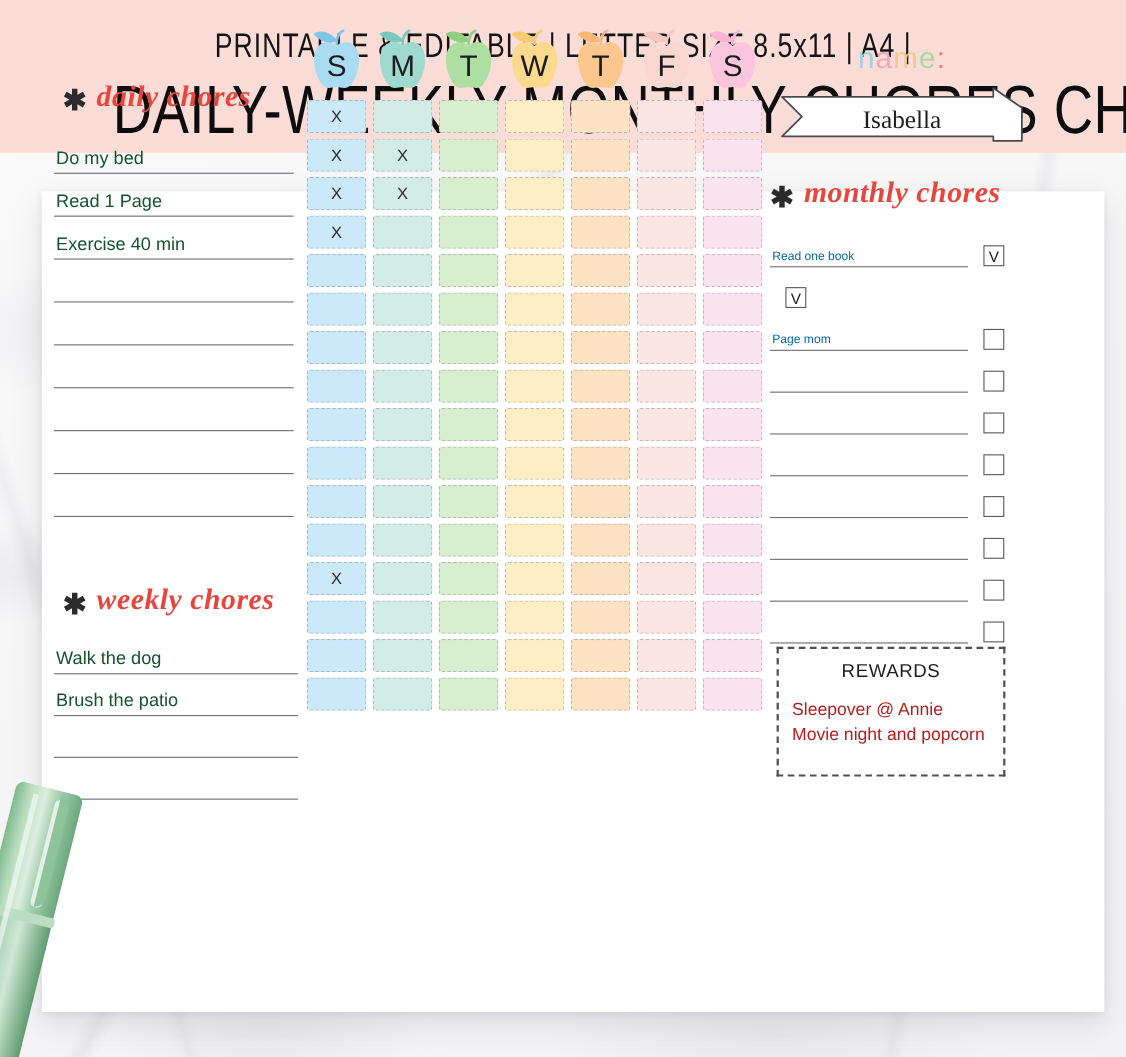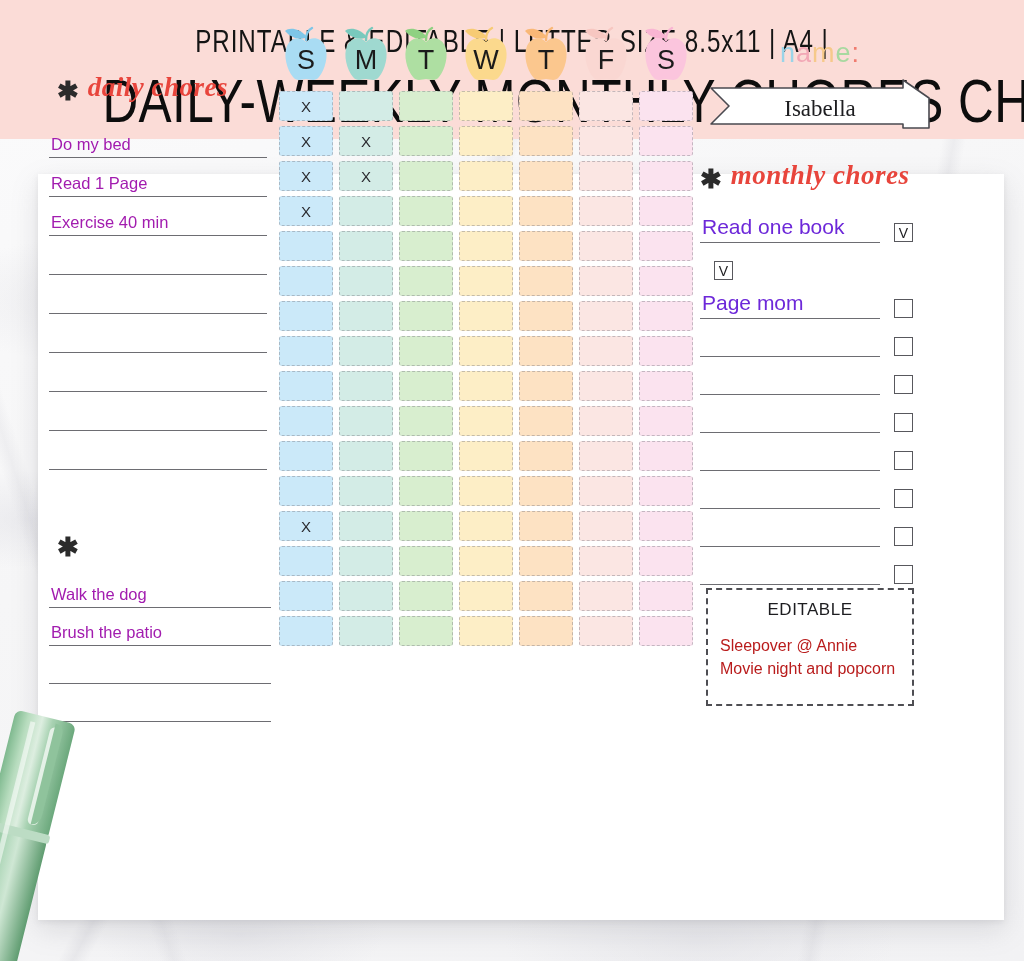--- a/index.html
+++ b/index.html
@@ -61,21 +61,21 @@
     position:relative;top:4px;
   }
   .sec-word{
     font-family:"Liberation Serif",serif;
     font-style:italic;font-weight:bold;
     color:#e8453c;font-size:27px;letter-spacing:.5px;
   }
   .line-row{position:relative;}
   .line-row .txt{
     position:absolute;left:2px;bottom:4px;
-    font-size:16.5px;color:#a21caf;white-space:nowrap;
+    font-size:16.5px;color:#14532d;white-space:nowrap;
   }
   .line-row .rule{
     position:absolute;left:0;bottom:0;height:1px;width:100%;
     background:#6d6d72;
   }
 
   
   #daily{position:absolute;left:49px;top:72px;width:218px;z-index:7;}
   #daily .sec-title{margin-left:8px;}
   #dailyLines{margin-top:16px;}
@@ -123,22 +123,22 @@
     display:flex;align-items:center;justify-content:center;
     font-size:23px;color:#1d1d20;padding-top:6px;box-sizing:border-box;
   }
 
   
   #monthly{position:absolute;left:700px;top:160px;width:240px;z-index:7;}
   #monthlyLines{margin-top:14px;}
   .m-row{position:relative;height:38px;display:flex;align-items:flex-end;}
   .m-row .m-line{position:relative;width:180px;height:100%;}
   .m-row .m-line .txt{
-    position:absolute;left:2px;bottom:4px;font-size:21px;
-    color:#6d28d9;white-space:nowrap;
+    position:absolute;left:2px;bottom:4px;font-size:11px;
+    color:#0369a1;white-space:nowrap;
   }
   .m-row .m-line .rule{
     position:absolute;left:0;bottom:0;height:1px;width:100%;background:#6d6d72;
   }
   .m-box{
     width:19px;height:19px;border:1.3px solid #58585d;margin-left:14px;
     margin-bottom:1px;display:flex;align-items:center;justify-content:center;
     font-size:14px;color:#1d1d20;box-sizing:border-box;
   }
 
@@ -207,20 +207,21 @@
       <div class="line-row">
         <div class="txt"></div>
         <div class="rule"></div>
       </div>
     </div>
 </div>
 
 <div id="weekly">
   <div class="sec-title">
     <span class="sec-star">✱</span>
+    <span class="sec-word">weekly chores</span>
   </div>
   <div id="weeklyLines">
       <div class="line-row">
         <div class="txt">Walk the dog</div>
         <div class="rule"></div>
       </div>
       <div class="line-row">
         <div class="txt">Brush the patio</div>
         <div class="rule"></div>
       </div>
@@ -521,21 +522,21 @@
         <div class="m-line">
           <div class="txt"></div>
           <div class="rule"></div>
         </div>
         <div class="m-box"></div>
       </div>
     </div>
 </div>
 
 <div id="rewards">
-  <div id="rewardsTitle">EDITABLE</div>
+  <div id="rewardsTitle">REWARDS</div>
   <div id="rewardsList">
       <div>Sleepover @ Annie</div>
       <div>Movie night and popcorn</div>
     </div>
 </div>
 
 <svg id="pen" viewBox="0 0 190 300">
   <defs>
     <linearGradient id="pg" x1="0" y1="0" x2="1" y2="0">
       <stop offset="0%" stop-color="#7fb98f"></stop>

